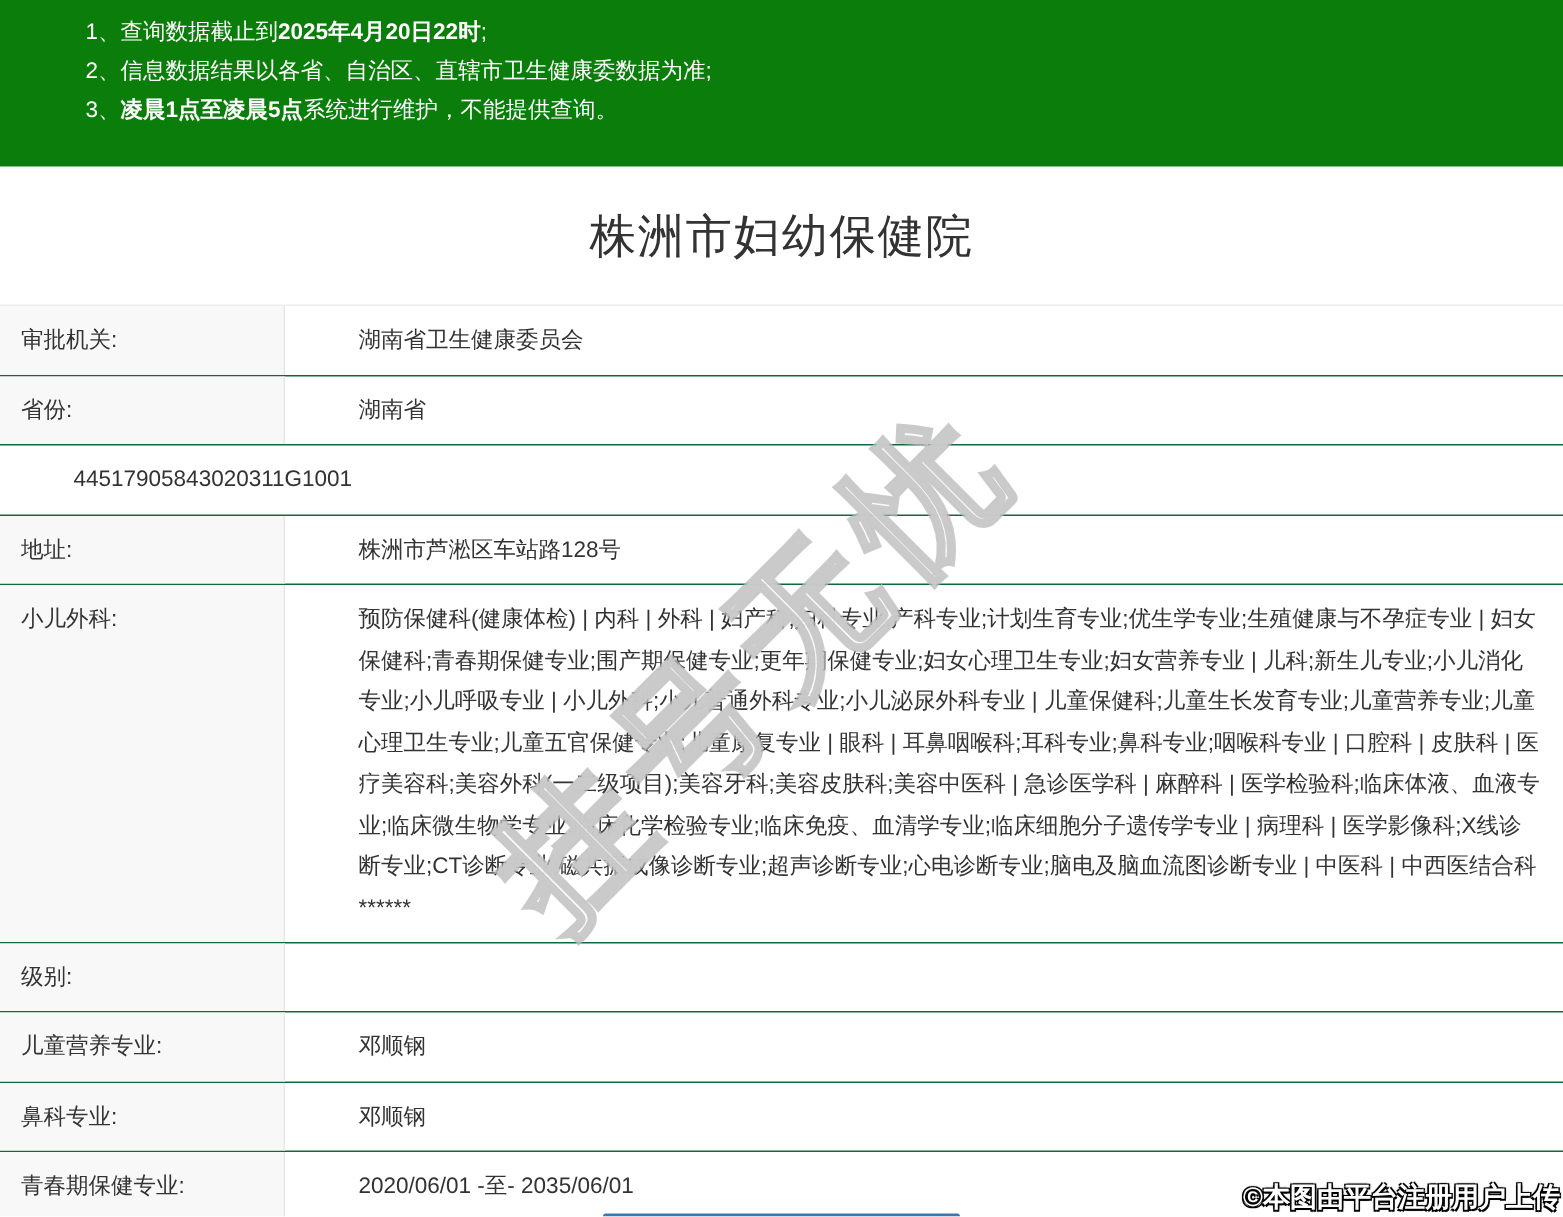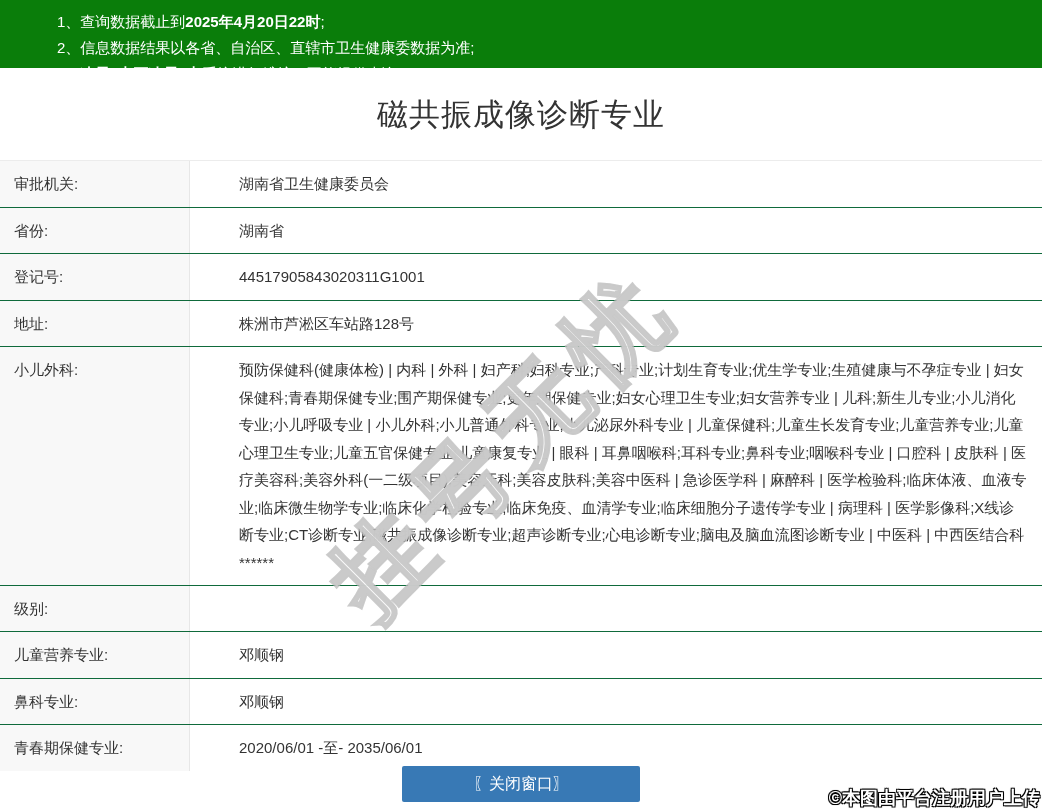--- a/index.html
+++ b/index.html
@@ -6,21 +6,21 @@
   html,body { background:#fff; }
   body { font-family:"Liberation Sans","DejaVu Sans",sans-serif; }
   .page {
     position:relative; width:1042px; height:811px;
     background:#fff; overflow:hidden;
   }
   
   .notice {
     background:#0a7d0a; color:#fff;
     padding:9px 20px 10px 57px;
-    height:68px;
+    height:111px;
   }
   .notice-line {
     font-size:15px; line-height:26px; color:#fff;
     white-space:nowrap;
   }
   .notice-line b { font-weight:bold; }
   
   .title {
     text-align:center; color:#333;
     font-size:31px; font-weight:400;
@@ -75,33 +75,32 @@
 <body>
 
 <div class="page">
 
   <div class="notice">
     <div class="notice-line"><span>1、</span><span>查询数据截止到</span><b>2025年4月20日22时</b><span>;</span></div>
     <div class="notice-line"><span>2、</span><span>信息数据结果以各省、自治区、直辖市卫生健康委数据为准;</span><b></b><span></span></div>
     <div class="notice-line"><span>3、</span><span></span><b>凌晨1点至凌晨5点</b><span>系统进行维护，不能提供查询。</span></div>
   </div>
 
-  <h1 class="title">磁共振成像诊断专业</h1>
+  <h1 class="title">株洲市妇幼保健院</h1>
 
   <div class="info-table">
     <div class="info-row">
       <div class="info-label">审批机关:</div>
       <div class="info-value">湖南省卫生健康委员会</div>
     </div>
     <div class="info-row">
       <div class="info-label">省份:</div>
       <div class="info-value">湖南省</div>
     </div>
     <div class="info-row">
-      <div class="info-label">登记号:</div>
       <div class="info-value">44517905843020311G1001</div>
     </div>
     <div class="info-row">
       <div class="info-label">地址:</div>
       <div class="info-value">株洲市芦淞区车站路128号</div>
     </div>
     <div class="info-row">
       <div class="info-label">小儿外科:</div>
       <div class="info-value">预防保健科(健康体检) | 内科 | 外科 | 妇产科;妇科专业;产科专业;计划生育专业;优生学专业;生殖健康与不孕症专业 | 妇女保健科;青春期保健专业;围产期保健专业;更年期保健专业;妇女心理卫生专业;妇女营养专业 | 儿科;新生儿专业;小儿消化专业;小儿呼吸专业 | 小儿外科;小儿普通外科专业;小儿泌尿外科专业 | 儿童保健科;儿童生长发育专业;儿童营养专业;儿童心理卫生专业;儿童五官保健专业;儿童康复专业 | 眼科 | 耳鼻咽喉科;耳科专业;鼻科专业;咽喉科专业 | 口腔科 | 皮肤科 | 医疗美容科;美容外科(一二级项目);美容牙科;美容皮肤科;美容中医科 | 急诊医学科 | 麻醉科 | 医学检验科;临床体液、血液专业;临床微生物学专业;临床化学检验专业;临床免疫、血清学专业;临床细胞分子遗传学专业 | 病理科 | 医学影像科;X线诊断专业;CT诊断专业;磁共振成像诊断专业;超声诊断专业;心电诊断专业;脑电及脑血流图诊断专业 | 中医科 | 中西医结合科******</div>
     </div>

